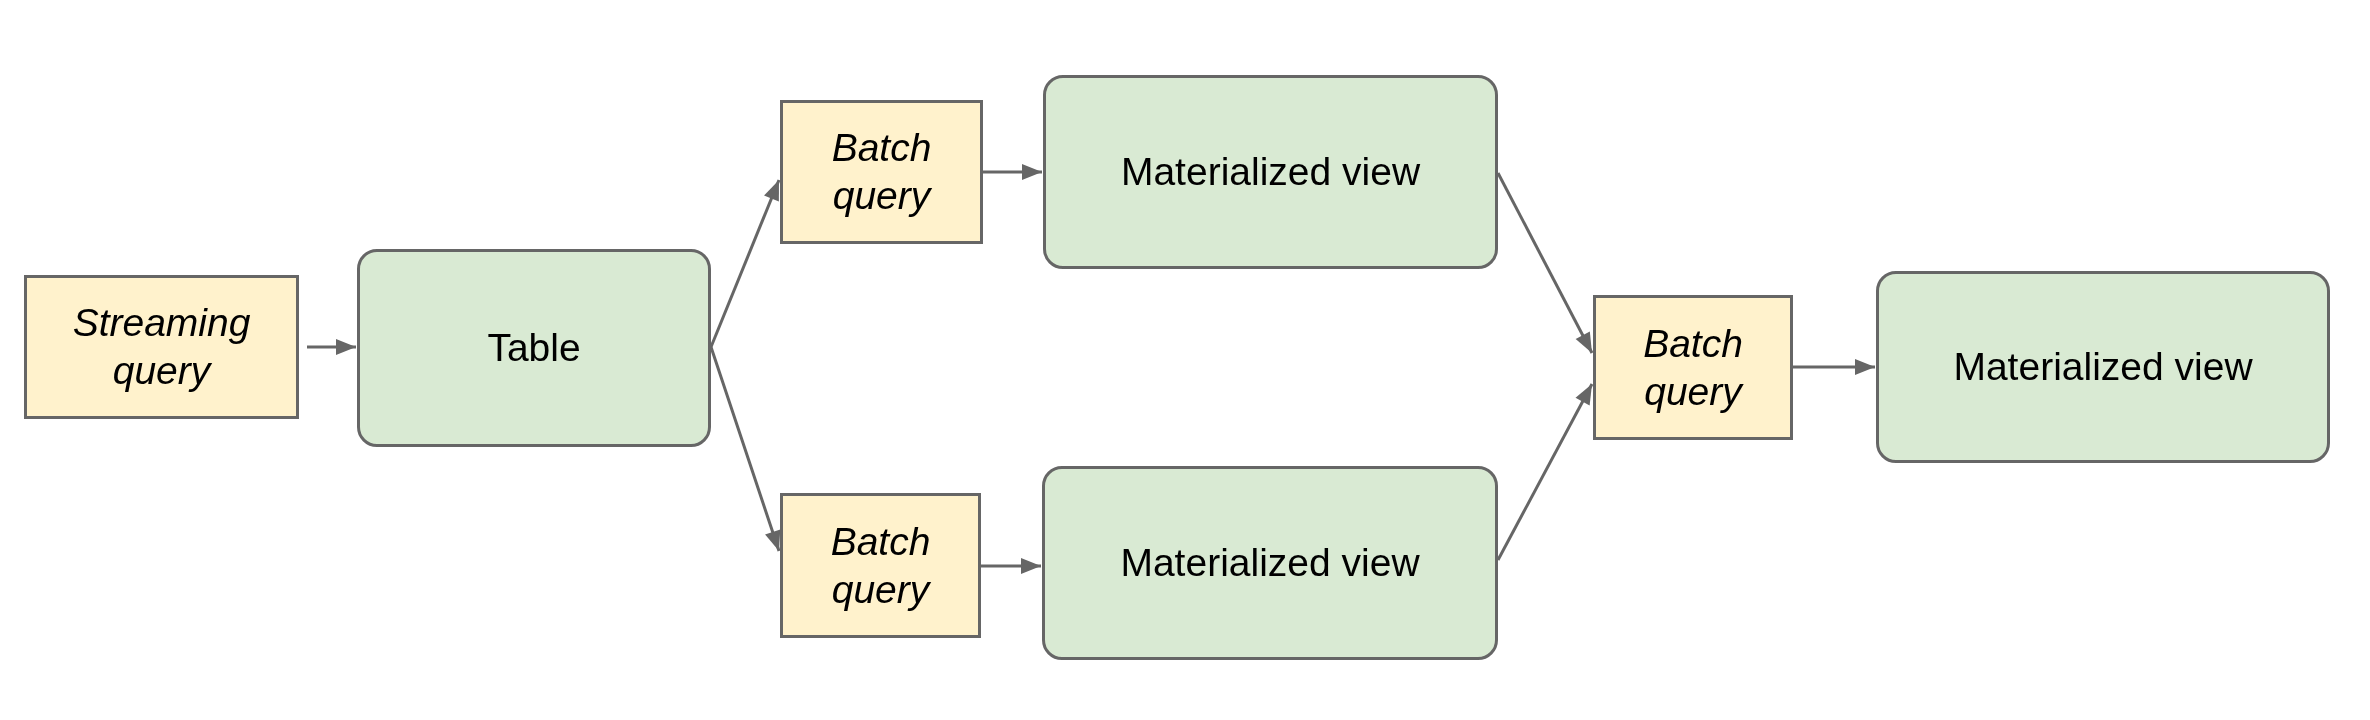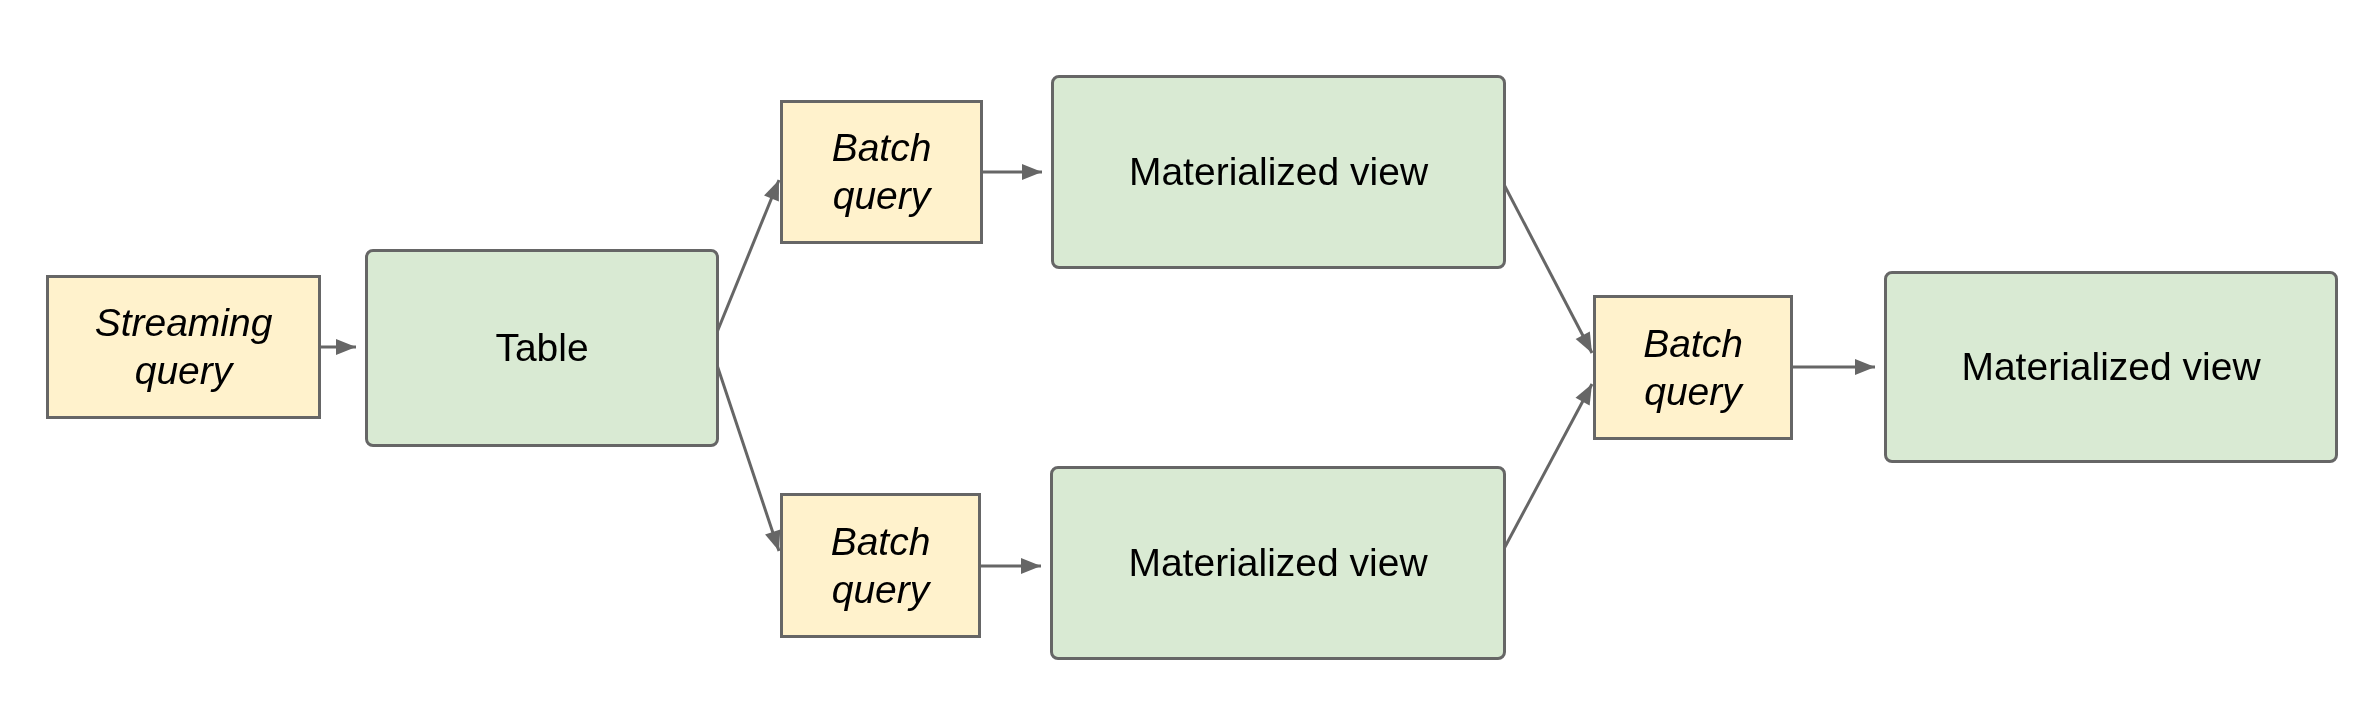--- a/index.html
+++ b/index.html
@@ -43,22 +43,21 @@
     font-size: 39px;
     line-height: 48px;
   }
   .node.query {
     background: var(--query-fill, #FFF2CC);
     border-radius: 0;
     font-style: italic;
   }
   .node.entity {
     background: var(--entity-fill, #D9EAD3);
-    border-radius: 8px;
-    margin-left: 8px;
+    border-radius: 20px;
   }
   .label {
     display: block;
     padding: 0 14px;
   }
 </style>
 </head>
 <body>
 
 <div class="canvas">
@@ -73,21 +72,21 @@
     <line class="edge" x1="307" y1="347" x2="356" y2="347" marker-end="url(#arrowhead)"></line>
     <line class="edge" x1="711" y1="347" x2="779" y2="180" marker-end="url(#arrowhead)"></line>
     <line class="edge" x1="711" y1="347" x2="779" y2="551" marker-end="url(#arrowhead)"></line>
     <line class="edge" x1="983" y1="172" x2="1042" y2="172" marker-end="url(#arrowhead)"></line>
     <line class="edge" x1="981" y1="566" x2="1041" y2="566" marker-end="url(#arrowhead)"></line>
     <line class="edge" x1="1498" y1="173" x2="1592" y2="353" marker-end="url(#arrowhead)"></line>
     <line class="edge" x1="1498" y1="560" x2="1592" y2="384" marker-end="url(#arrowhead)"></line>
     <line class="edge" x1="1793" y1="367" x2="1875" y2="367" marker-end="url(#arrowhead)"></line>
   </svg>
 
-  <div class="node query" style="left:46px; top:275px; width:275px; height:144px;">
+  <div class="node query" style="left:24px; top:275px; width:275px; height:144px;">
     <span class="label">Streaming query</span>
   </div>
 
   <div class="node entity" style="left:357px; top:249px; width:354px; height:198px;">
     <span class="label">Table</span>
   </div>
 
   <div class="node query" style="left:780px; top:100px; width:203px; height:144px;">
     <span class="label">Batch query</span>
   </div>

